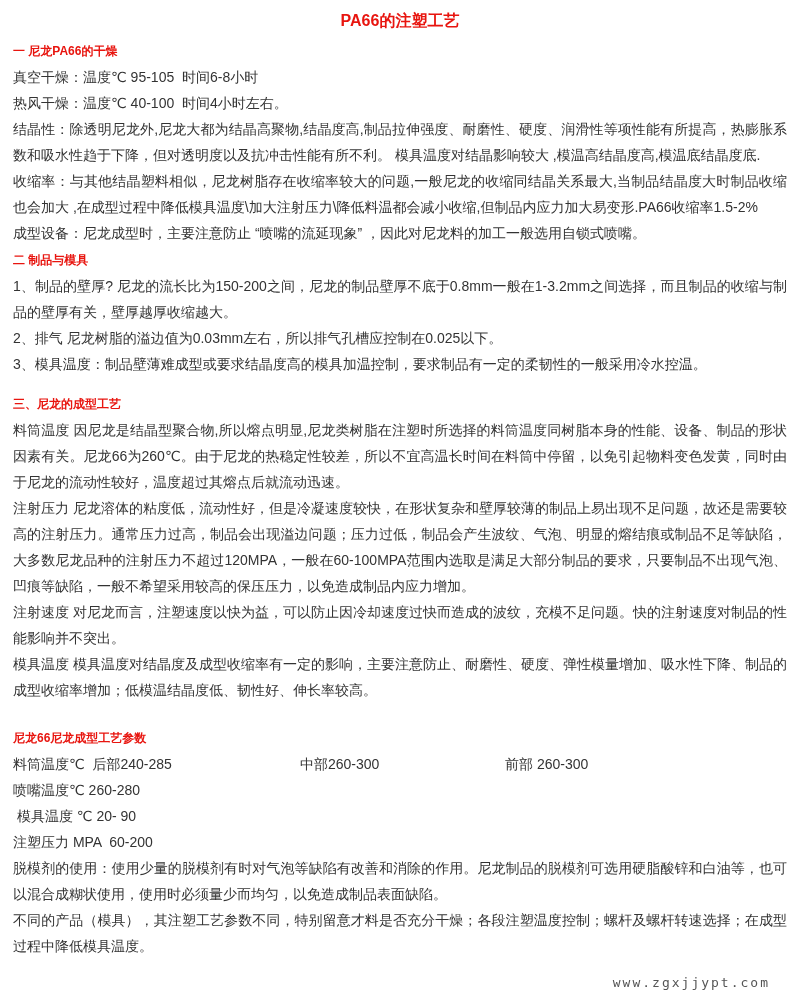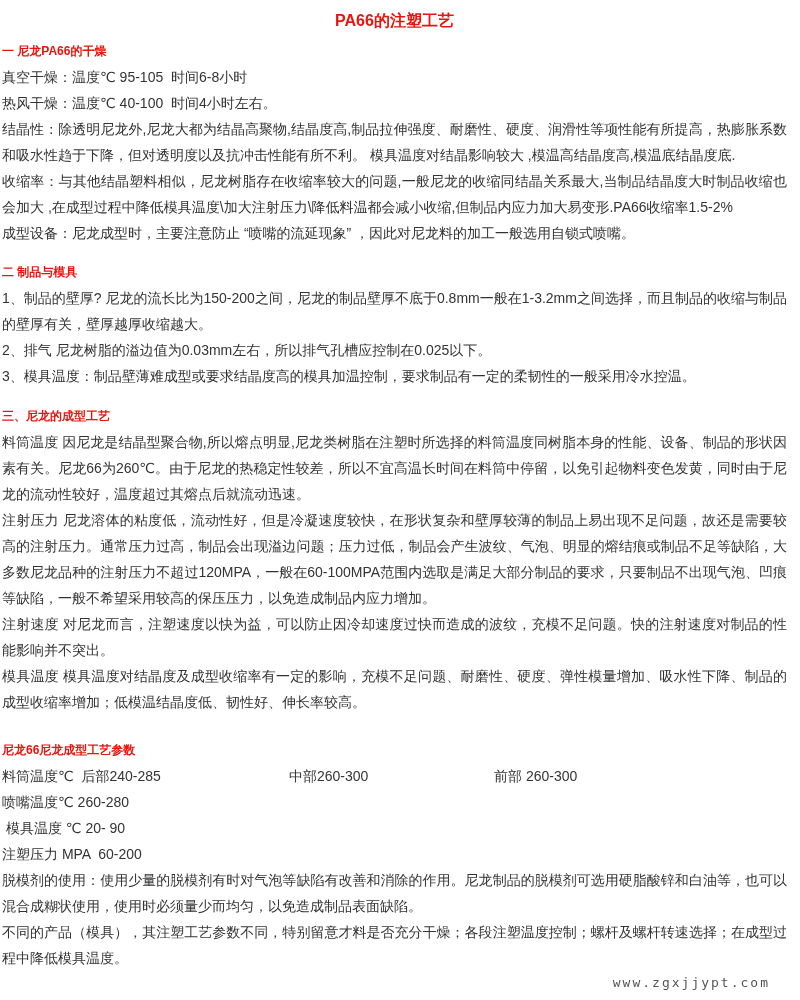--- a/index.html
+++ b/index.html
@@ -12,32 +12,32 @@
   body {
     width: 800px;
     height: 1000px;
     background: #ffffff;
     position: relative;
     overflow: hidden;
     font-family: "Liberation Sans", "DejaVu Sans", sans-serif;
     color: var(--body);
   }
   .page {
-    padding: 6px 13px 0 2px;
+    padding: 6px 13px 0 13px;
   }
   .doc-title {
     font-size: 16px;
     font-weight: bold;
     color: var(--red);
     text-align: center;
     margin: 4px 0 6px 0;
     line-height: 22px;
   }
   .section { margin: 0; }
-  #content section:nth-of-type(2) { margin-top: 13px; }
+  #content section:nth-of-type(2) { margin-top: 1px; }
   #content section:nth-of-type(3) { margin-top: 14px; }
   #content section:nth-of-type(4) { margin-top: 22px; }
   .section-heading {
     font-size: 12px;
     font-weight: bold;
     color: var(--red);
     margin: 0;
     line-height: 26px;
     white-space: pre-wrap;
   }
@@ -86,21 +86,21 @@
         <h2 class="section-heading">二 制品与模具</h2>
         <p class="para">1、制品的壁厚? 尼龙的流长比为150-200之间，尼龙的制品壁厚不底于0.8mm一般在1-3.2mm之间选择，而且制品的收缩与制品的壁厚有关，壁厚越厚收缩越大。</p>
         <p class="para">2、排气 尼龙树脂的溢边值为0.03mm左右，所以排气孔槽应控制在0.025以下。</p>
         <p class="para">3、模具温度：制品壁薄难成型或要求结晶度高的模具加温控制，要求制品有一定的柔韧性的一般采用冷水控温。</p>
       </section>
       <section class="section">
         <h2 class="section-heading">三、尼龙的成型工艺</h2>
         <p class="para">料筒温度 因尼龙是结晶型聚合物,所以熔点明显,尼龙类树脂在注塑时所选择的料筒温度同树脂本身的性能、设备、制品的形状因素有关。尼龙66为260℃。由于尼龙的热稳定性较差，所以不宜高温长时间在料筒中停留，以免引起物料变色发黄，同时由于尼龙的流动性较好，温度超过其熔点后就流动迅速。</p>
         <p class="para">注射压力 尼龙溶体的粘度低，流动性好，但是冷凝速度较快，在形状复杂和壁厚较薄的制品上易出现不足问题，故还是需要较高的注射压力。通常压力过高，制品会出现溢边问题；压力过低，制品会产生波纹、气泡、明显的熔结痕或制品不足等缺陷，大多数尼龙品种的注射压力不超过120MPA，一般在60-100MPA范围内选取是满足大部分制品的要求，只要制品不出现气泡、凹痕等缺陷，一般不希望采用较高的保压压力，以免造成制品内应力增加。</p>
         <p class="para">注射速度 对尼龙而言，注塑速度以快为益，可以防止因冷却速度过快而造成的波纹，充模不足问题。快的注射速度对制品的性能影响并不突出。</p>
-        <p class="para">模具温度 模具温度对结晶度及成型收缩率有一定的影响，充模不足问题、耐磨性、硬度、弹性模量增加、吸水性下降、制品的成型收缩率增加；低模温结晶度低、韧性好、伸长率较高。</p>
+        <p class="para">模具温度 模具温度对结晶度及成型收缩率有一定的影响，主要注意防止、耐磨性、硬度、弹性模量增加、吸水性下降、制品的成型收缩率增加；低模温结晶度低、韧性好、伸长率较高。</p>
       </section>
       <section class="section">
         <h2 class="section-heading">尼龙66尼龙成型工艺参数</h2>
         <div class="param-row"><span class="param-cell">料筒温度℃  后部240-285</span><span class="param-cell">中部260-300</span><span class="param-cell">前部 260-300</span></div>
         <div class="param-row"><span class="param-cell">喷嘴温度℃ 260-280</span></div>
         <div class="param-row"><span class="param-cell"> 模具温度 ℃ 20- 90</span></div>
         <div class="param-row"><span class="param-cell">注塑压力 MPA  60-200</span></div>
         <p class="para">脱模剂的使用：使用少量的脱模剂有时对气泡等缺陷有改善和消除的作用。尼龙制品的脱模剂可选用硬脂酸锌和白油等，也可以混合成糊状使用，使用时必须量少而均匀，以免造成制品表面缺陷。</p>
         <p class="para">不同的产品（模具），其注塑工艺参数不同，特别留意才料是否充分干燥；各段注塑温度控制；螺杆及螺杆转速选择；在成型过程中降低模具温度。</p>
       </section>

